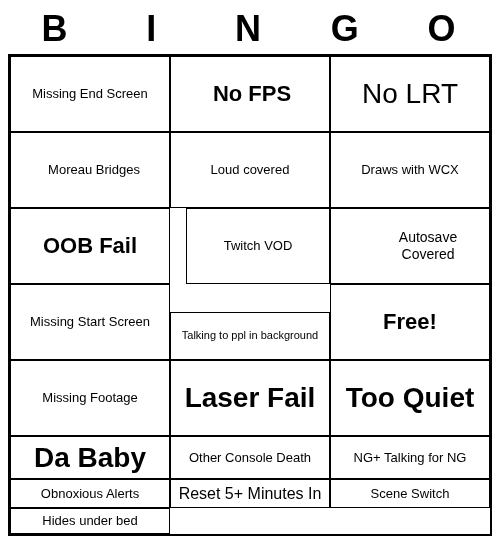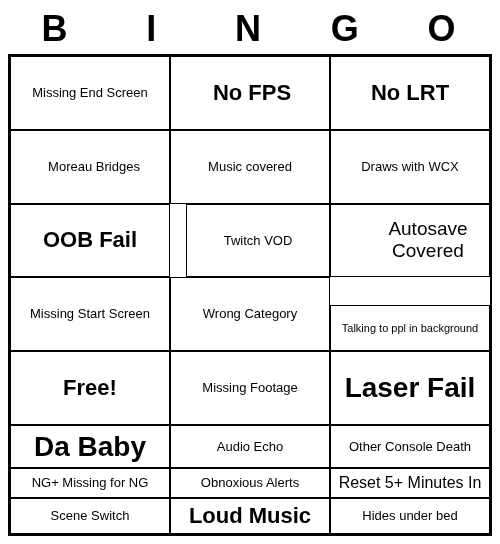--- a/index.html
+++ b/index.html
@@ -54,35 +54,33 @@
   <span>B</span>
   <span>I</span>
   <span>N</span>
   <span>G</span>
   <span>O</span>
 </div>
 
 <div class="bingo-grid">
 <div class="bingo-cell" style="font-size: 13px;">Missing End Screen</div>
     <div class="bingo-cell" style="font-size: 22px; font-weight: bold; padding-left: 8px;">No FPS</div>
-    <div class="bingo-cell" style="font-size: 22px; font-weight: bold;">No LRT</div>
+    <div class="bingo-cell" style="font-size: 28px; font-weight: normal;">No LRT</div>
     <div class="bingo-cell" style="font-size: 13px; padding-left: 12px;">Moreau Bridges</div>
-    <div class="bingo-cell" style="font-size: 13px;">Music covered</div>
+    <div class="bingo-cell" style="font-size: 13px;">Loud covered</div>
     <div class="bingo-cell" style="font-size: 13px;">Draws with WCX</div>
     <div class="bingo-cell" style="font-size: 22px; font-weight: bold;">OOB Fail</div>
     <div class="bingo-cell" style="font-size: 13px; margin-left: 16px;">Twitch VOD</div>
-    <div class="bingo-cell" style="font-size: 19px; padding-left: 40px;">Autosave Covered</div>
+    <div class="bingo-cell" style="font-size: 14px; padding-left: 40px;">Autosave Covered</div>
     <div class="bingo-cell" style="font-size: 13px;">Missing Start Screen</div>
-    <div class="bingo-cell" style="font-size: 13px;">Wrong Category</div>
     <div class="bingo-cell" style="font-size: 11px; margin-top: 28px;">Talking to ppl in background</div>
     <div class="bingo-cell" style="font-size: 22px; font-weight: bold;">Free!</div>
     <div class="bingo-cell" style="font-size: 13px; text-align: center;">Missing Footage</div>
     <div class="bingo-cell" style="font-size: 28px; font-weight: bold; text-align: right;">Laser Fail</div>
+    <div class="bingo-cell" style="font-size: 28px; font-weight: bold;">Too Quiet</div>
     <div class="bingo-cell" style="font-size: 28px; font-weight: bold;">Da Baby</div>
-    <div class="bingo-cell" style="font-size: 13px;">Audio Echo</div>
     <div class="bingo-cell" style="font-size: 13px;">Other Console Death</div>
-    <div class="bingo-cell" style="font-size: 13px;">NG+ Missing for NG</div>
+    <div class="bingo-cell" style="font-size: 13px;">NG+ Talking for NG</div>
     <div class="bingo-cell" style="font-size: 13px;">Obnoxious Alerts</div>
     <div class="bingo-cell" style="font-size: 16px;">Reset 5+ Minutes In</div>
     <div class="bingo-cell" style="font-size: 13px;">Scene Switch</div>
-    <div class="bingo-cell" style="font-size: 22px; font-weight: bold;">Loud Music</div>
     <div class="bingo-cell" style="font-size: 13px;">Hides under bed</div>
   </div>
 
 </body></html>

